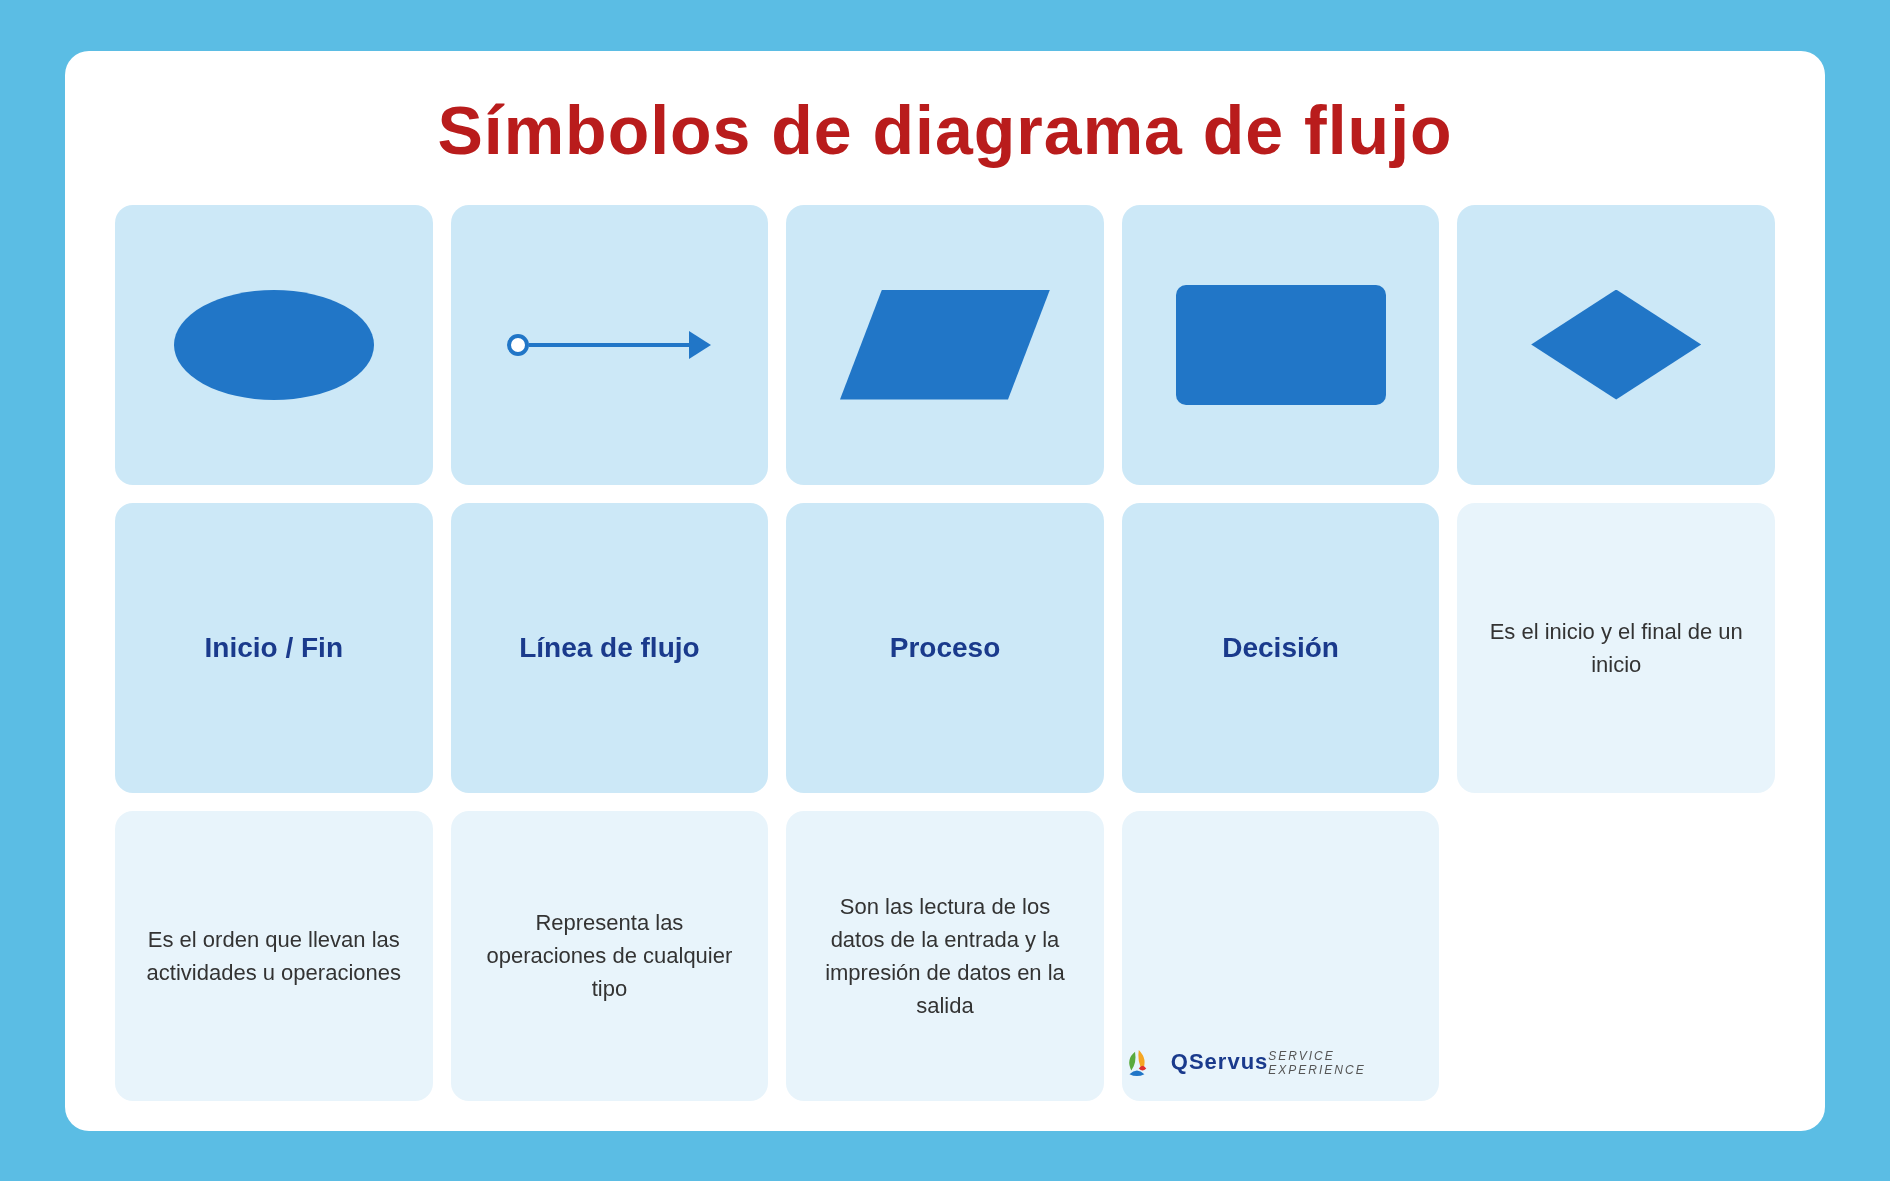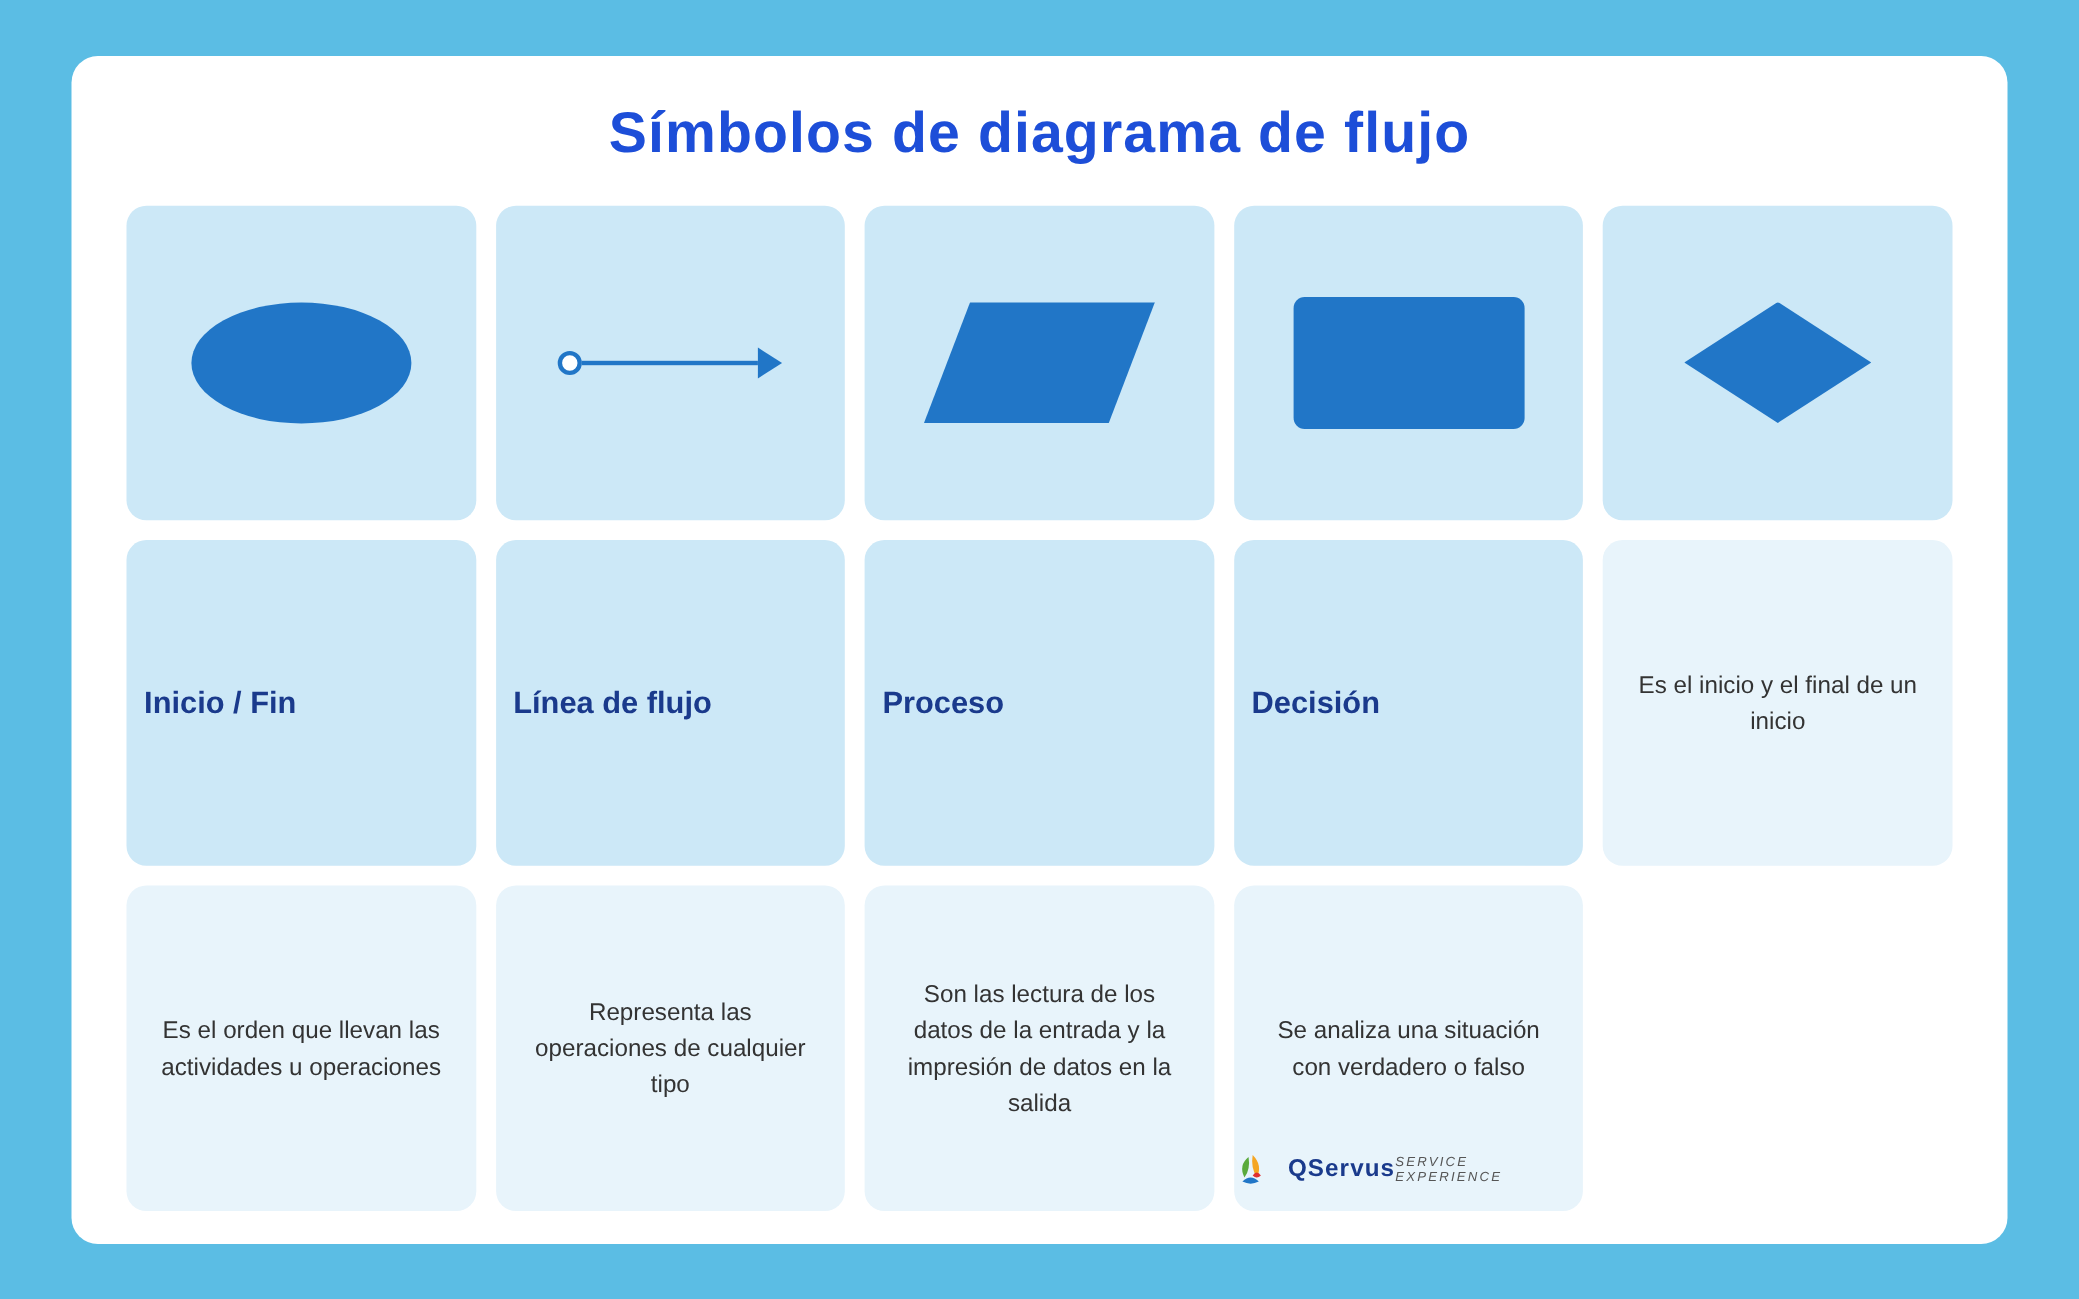--- a/index.html
+++ b/index.html
@@ -17,22 +17,22 @@
       border-radius: 24px;
       width: 1760px;
       height: 1080px;
       padding: 40px 50px 30px 50px;
       display: flex;
       flex-direction: column;
       gap: 0;
     }
     .title {
       text-align: center;
-      color: #1d4ed8;
-      font-size: 52px;
+      color: #b91c1c;
+      font-size: 68px;
       font-weight: 900;
       margin-bottom: 36px;
       letter-spacing: 1px;
     }
     .grid {
       display: grid;
       grid-template-columns: repeat(5, 1fr);
       grid-template-rows: auto auto auto;
       gap: 18px;
       flex: 1;
@@ -44,21 +44,21 @@
       align-items: center;
       justify-content: center;
       padding: 20px;
       min-height: 190px;
     }
     .label-cell {
       background: #cce8f7;
       border-radius: 18px;
       display: flex;
       align-items: center;
-      justify-content: flex-start;
+      justify-content: center;
       padding: 16px;
       min-height: 90px;
     }
     .label-cell span {
       color: #1a3a8c;
       font-size: 28px;
       font-weight: 900;
       text-align: center;
       line-height: 1.2;
     }
@@ -212,21 +212,20 @@
     <div class="desc-cell">
       <p>Es el orden que llevan las actividades u operaciones</p>
     </div>
     <div class="desc-cell">
       <p>Representa las operaciones de cualquier tipo</p>
     </div>
     <div class="desc-cell">
       <p>Son las lectura de los datos de la entrada y la impresión de datos en la salida</p>
     </div>
     <div class="desc-cell">
-      <p>Se analiza una situación con verdadero o falso</p>
 
       <div class="logo-container">
         <svg class="logo-icon" viewBox="0 0 44 44" xmlns="http://www.w3.org/2000/svg">
 
           <path d="M10 30 Q4 18 14 10 Q16 22 10 30Z" fill="#5aaa3c"></path>
 
           <path d="M22 30 Q28 18 18 8 Q16 20 22 30Z" fill="#f5a623"></path>
 
           <path d="M8 34 Q16 26 24 34 Q16 38 8 34Z" fill="#2176c7"></path>
 

